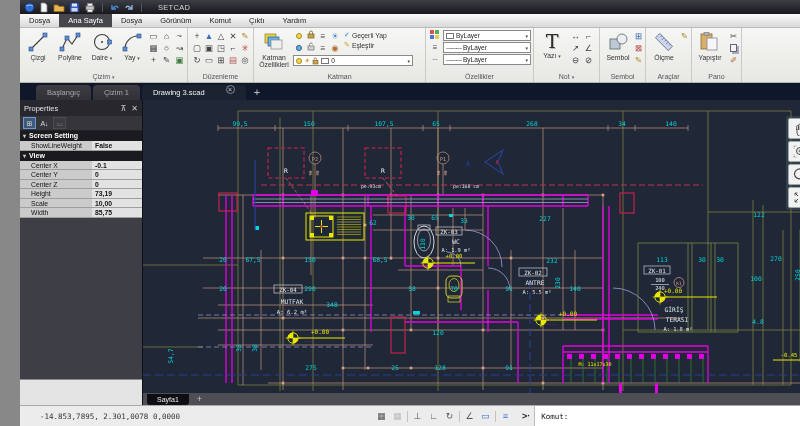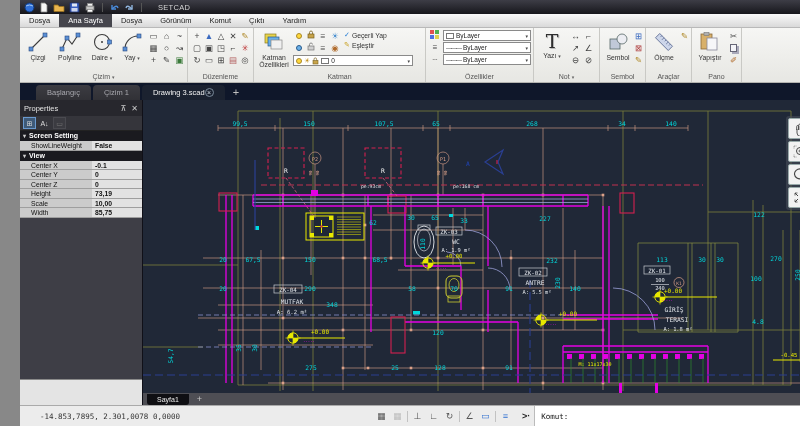--- a/index.html
+++ b/index.html
@@ -52,21 +52,21 @@
   .prow{display:flex;align-items:center;gap:2px;margin-bottom:1px;}
   .pic{width:12px;text-align:center;font-size:8px;color:#444;}
   .grow{width:88px;}
   .scol{display:flex;flex-direction:column;gap:0;}
   .mini-copy{width:7px;height:8px;border:1px solid #667;background:#f4f4f8;box-shadow:2px 2px 0 #aab;margin:2px 3px;}
   .rfill{flex:1;}
 
   
   .tabbar{height:17px;background:#0f172a;display:flex;align-items:flex-end;padding-left:16px;gap:2px;}
   .dtab{height:15px;line-height:15px;padding:0 11px;font-size:7.5px;color:#a8a8ae;background:linear-gradient(#3c3c42,#313136);border-radius:4px 4px 0 0;cursor:default;}
-  .dtab.active{background:#1b2230;color:#f2f2f2;display:flex;align-items:center;gap:0;}
+  .dtab.active{background:#1b2230;color:#f2f2f2;display:flex;align-items:flex-start;gap:21px;}
   .tclose{display:inline-block;width:9px;height:9px;border:1px solid #7a8a9a;border-radius:50%;color:#cfd8e0;font-size:7px;line-height:8px;text-align:center;}
   .plus{color:#c0c0c0;font-size:11px;line-height:15px;margin-left:6px;cursor:default;}
 
   
   .main{height:305px;display:flex;}
   .proppanel{width:123px;background:#3e3e46;display:flex;flex-direction:column;}
   .phead{height:16px;background:#27272d;display:flex;align-items:center;padding:0 4px;}
   .phead .ptitle{color:#e4e4e4;font-size:7.5px;flex:1;}
   .phico{color:#c9c9c9;font-size:8px;margin-left:5px;cursor:default;}
   .ptool{height:15px;background:#35353b;display:flex;align-items:center;gap:2px;padding:0 3px;border-bottom:1px solid #222;}

